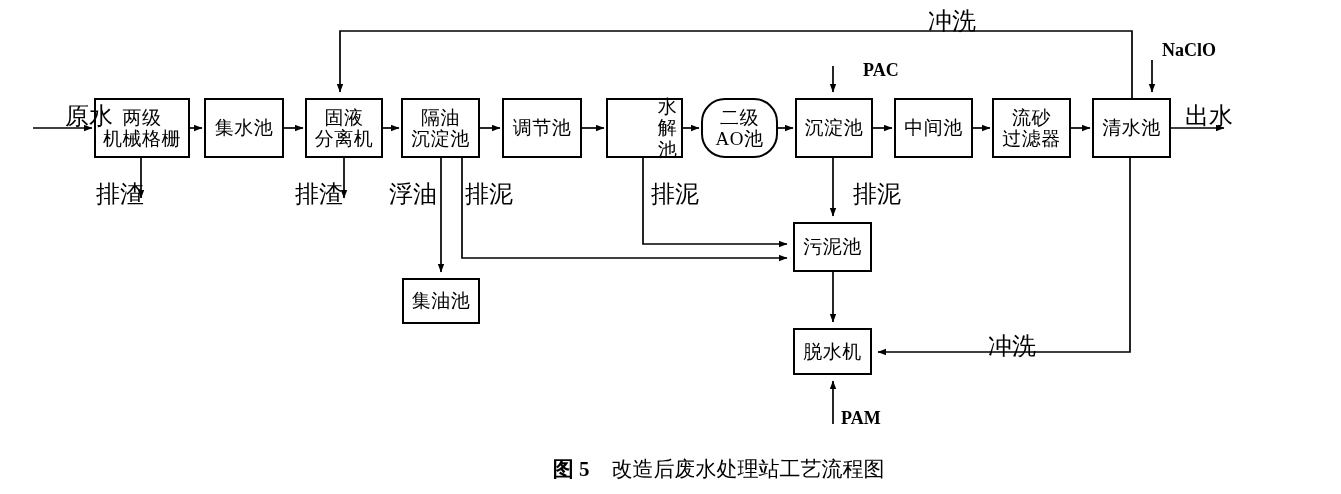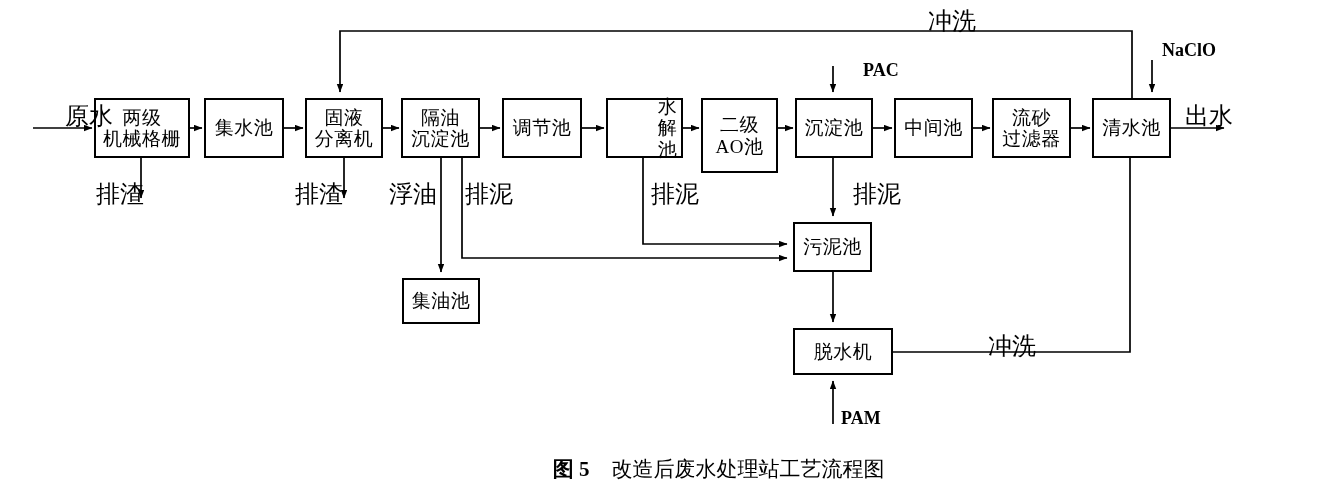--- a/index.html
+++ b/index.html
@@ -82,21 +82,21 @@
   <div class="node" style="left:401px;top:98px;width:79px;height:60px;">
     <span class="txt">隔油
 沉淀池</span>
   </div>
   <div class="node" style="left:502px;top:98px;width:80px;height:60px;">
     <span class="txt">调节池</span>
   </div>
   <div class="node" style="left:606px;top:98px;width:77px;height:60px;padding-left:46px;">
     <span class="txt">水解池</span>
   </div>
-  <div class="node" style="left:701px;top:98px;width:77px;height:75px;">
+  <div class="node" style="left:701px;top:98px;width:77px;height:60px;border-radius:24px;">
     <span class="txt">二级
 AO池</span>
   </div>
   <div class="node" style="left:795px;top:98px;width:78px;height:60px;">
     <span class="txt">沉淀池</span>
   </div>
   <div class="node" style="left:894px;top:98px;width:79px;height:60px;">
     <span class="txt">中间池</span>
   </div>
   <div class="node" style="left:992px;top:98px;width:79px;height:60px;">
@@ -105,21 +105,21 @@
   </div>
   <div class="node" style="left:1092px;top:98px;width:79px;height:60px;">
     <span class="txt">清水池</span>
   </div>
   <div class="node" style="left:402px;top:278px;width:78px;height:46px;">
     <span class="txt">集油池</span>
   </div>
   <div class="node" style="left:793px;top:222px;width:79px;height:50px;">
     <span class="txt">污泥池</span>
   </div>
-  <div class="node" style="left:793px;top:328px;width:100px;height:47px;">
+  <div class="node" style="left:793px;top:328px;width:79px;height:47px;">
     <span class="txt">脱水机</span>
   </div>
 
   <div class="lbl" style="left:36px;top:100px;margin-left:29px;">原水</div>
   <div class="lbl" style="left:1185px;top:100px;">出水</div>
   <div class="lbl" style="left:96px;top:178px;">排渣</div>
   <div class="lbl" style="left:295px;top:178px;">排渣</div>
   <div class="lbl" style="left:389px;top:178px;">浮油</div>
   <div class="lbl" style="left:465px;top:178px;">排泥</div>
   <div class="lbl" style="left:651px;top:178px;">排泥</div>

